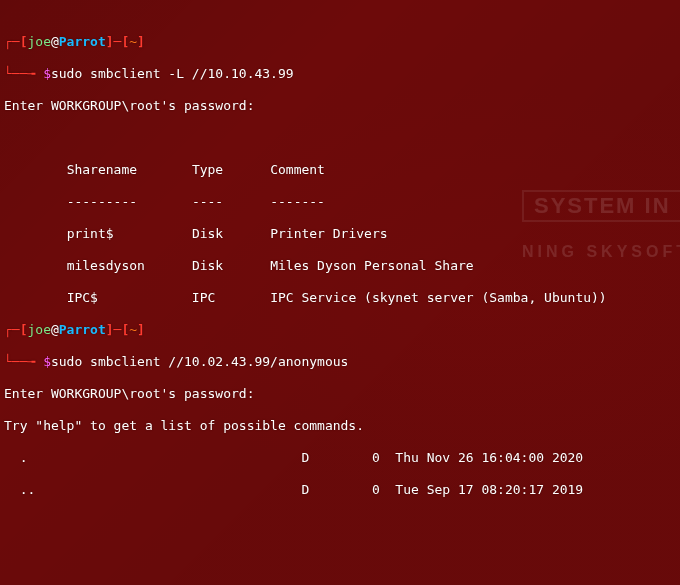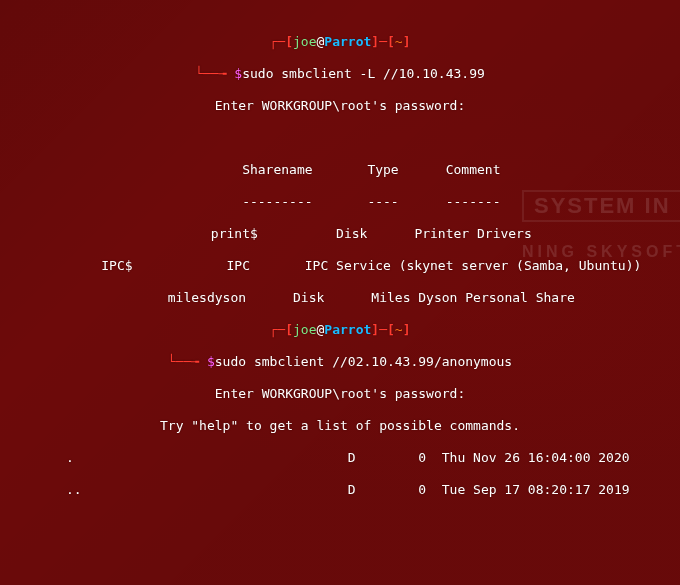--- a/index.html
+++ b/index.html
@@ -39,21 +39,21 @@
     padding: 2px 4px 4px 4px;
     white-space: pre;
   }
   .red-bracket { color: #ff3b30; font-weight: bold; }
   .user { color: #7ee787; }
   .at { color: #ffffff; }
   .host { color: #1abaff; font-weight: bold; }
   .path { color: #f97316; }
   .prompt-dollar { color: #ff5fff; }
   .cmd { color: #ffffff; margin-top: 43px; }
-  .line { display: block; text-align: center; }
+  .line { display: block; }
   .shadow-strip {
     text-shadow: 0 0 2px rgba(0,0,0,0.4);
   }
 </style>
 </head>
 <body>
 
 <div class="bg-overlay"></div>
 
 <div class="watermark">
@@ -63,24 +63,24 @@
 
 <div class="term shadow-strip">
 
 <span class="line"><span class="red-bracket">┌─[</span><span class="user">joe</span><span class="at">@</span><span class="host">Parrot</span><span class="red-bracket">]─[</span><span class="path">~</span><span class="red-bracket">]</span></span>
 <span class="line"><span class="red-bracket">└──╼ </span><span class="prompt-dollar">$</span><span class="cmd">sudo smbclient -L //10.10.43.99</span></span>
 <span class="line">Enter WORKGROUP\root's password:</span>
 <span class="line"> </span>
 <span class="line">        <span>Sharename</span>       <span>Type</span>      <span>Comment</span></span>
 <span class="line">        <span>---------</span>       <span>----</span>      <span>-------</span></span>
 <span class="line">        <span>print$</span>          <span>Disk</span>      <span>Printer Drivers</span></span>
+<span class="line">        <span>milesdyson</span>      <span>Disk</span>      <span>Miles Dyson Personal Share</span></span>
 <span class="line">        <span>IPC$</span>            <span>IPC</span>       <span>IPC Service (skynet server (Samba, Ubuntu))</span></span>
-<span class="line">        <span>milesdyson</span>      <span>Disk</span>      <span>Miles Dyson Personal Share</span></span>
 <span class="line"><span class="red-bracket">┌─[</span><span class="user">joe</span><span class="at">@</span><span class="host">Parrot</span><span class="red-bracket">]─[</span><span class="path">~</span><span class="red-bracket">]</span></span>
-<span class="line"><span class="red-bracket">└──╼ </span><span class="prompt-dollar">$</span><span class="cmd">sudo smbclient //02.10.43.99/anonymous</span></span>
+<span class="line"><span class="red-bracket">└──╼ </span><span class="prompt-dollar">$</span><span class="cmd">sudo smbclient //10.02.43.99/anonymous</span></span>
 <span class="line">Enter WORKGROUP\root's password:</span>
 <span class="line">Try "help" to get a list of possible commands.</span>
 <span class="line">  <span>.</span>                                   <span>D</span>        <span>0</span>  <span>Thu Nov 26 16:04:00 2020</span></span>
 <span class="line">  <span>..</span>                                  <span>D</span>        <span>0</span>  <span>Tue Sep 17 08:20:17 2019</span></span>
 
 
 
 
 
 

